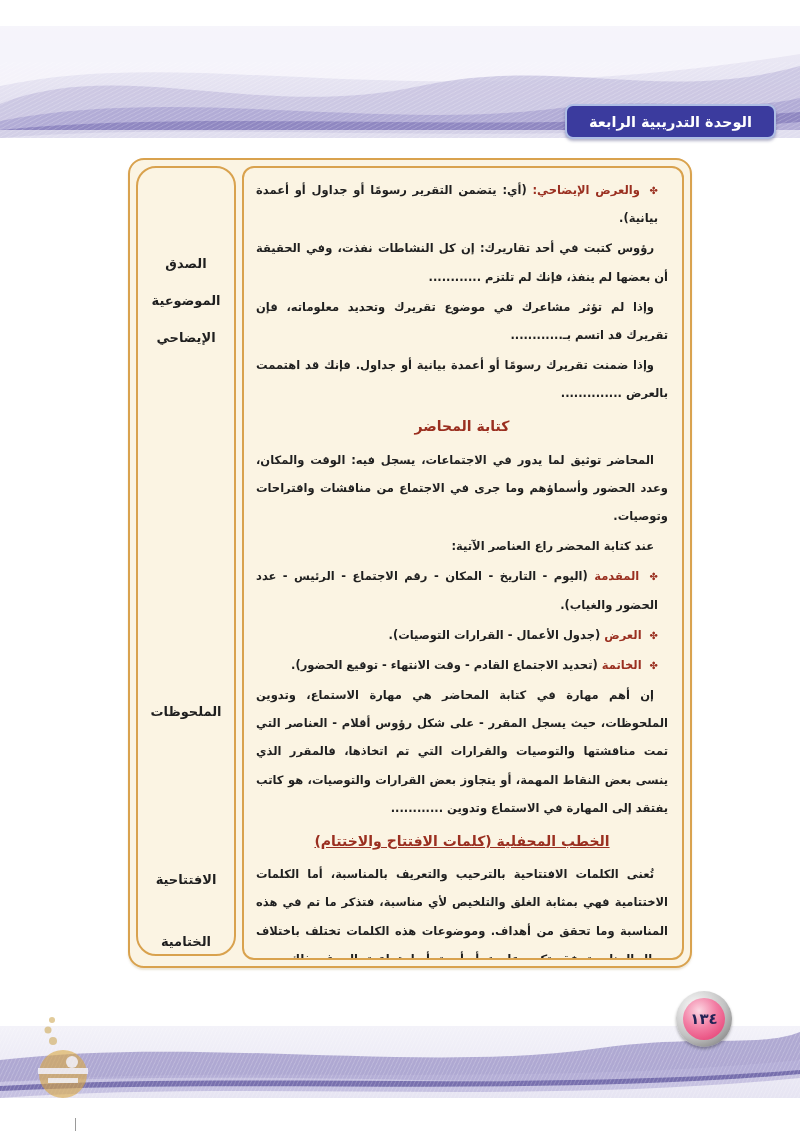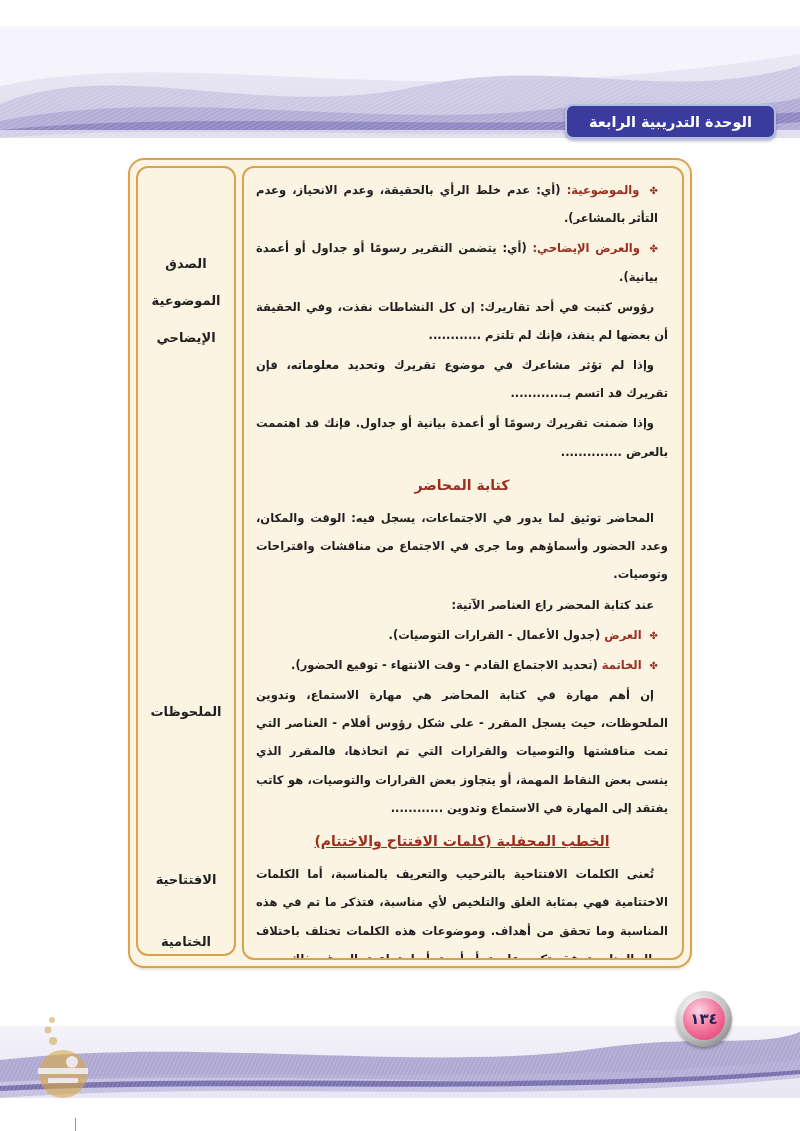--- a/index.html
+++ b/index.html
@@ -36,21 +36,21 @@
   
   .main-box{
     position:absolute;left:128px;top:158px;width:560px;height:806px;
     background:var(--box_bg);
     border:2px solid var(--box_border);
     border-radius:16px;
     box-shadow:0 2px 2px rgba(180,150,90,.25);
   }
   .side-box{
     position:absolute;left:6px;top:6px;width:100px;height:790px;
-    border:2px solid var(--box_border);border-radius:12px;
+    border:2px solid var(--box_border);border-radius:20px;
     box-sizing:border-box;
   }
   .side-label{
     position:absolute;left:0;width:100%;text-align:center;
     font-weight:bold;font-size:13px;color:var(--body_text);direction:rtl;
   }
   .content-box{
     position:absolute;left:112px;right:6px;top:6px;bottom:6px;
     border:2px solid var(--box_border);border-radius:12px;
     box-sizing:border-box;
@@ -131,35 +131,35 @@
     <span class="side-label" style="top:162px">الإيضاحي</span>
     <span class="side-label" style="top:536px">الملحوظات</span>
     <span class="side-label" style="top:704px">الافتتاحية</span>
     <span class="side-label" style="top:766px">الختامية</span>
   </div>
 
   <div class="content-box">
 
     <p class="bullet-row">
       <span class="bsym">✤</span>
-      <span class="term">والموضوعية:</span><span> (أي: عدم خلط الرأي بالحقيقة، وعدم الانحياز، وعدم التأثر بالمشاعر).</span>
-    </p>
-    <p class="bullet-row">
-      <span class="bsym">✤</span>
       <span class="term">والعرض الإيضاحي:</span><span> (أي: يتضمن التقرير رسومًا أو جداول أو أعمدة بيانية).</span>
     </p>
 
     <p class="para">رؤوس كتبت في أحد تقاريرك: إن كل النشاطات نفذت، وفي الحقيقة أن بعضها لم ينفذ، فإنك لم تلتزم ............</p>
     <p class="para">وإذا لم تؤثر مشاعرك في موضوع تقريرك وتحديد معلوماته، فإن تقريرك قد اتسم بـ............</p>
     <p class="para">وإذا ضمنت تقريرك رسومًا أو أعمدة بيانية أو جداول. فإنك قد اهتممت بالعرض ..............</p>
 
     <p class="sec-heading">كتابة المحاضر</p>
     <p class="para">المحاضر توثيق لما يدور في الاجتماعات، يسجل فيه: الوقت والمكان، وعدد الحضور وأسماؤهم وما جرى في الاجتماع من مناقشات واقتراحات وتوصيات.</p>
     <p class="para">عند كتابة المحضر راع العناصر الآتية:</p>
 
+    <p class="bullet-row">
+      <span class="bsym">✤</span>
+      <span class="term">المقدمة</span><span> (اليوم - التاريخ - المكان - رقم الاجتماع - الرئيس - عدد الحضور والغياب).</span>
+    </p>
     <p class="bullet-row">
       <span class="bsym">✤</span>
       <span class="term">العرض</span><span> (جدول الأعمال - القرارات التوصيات).</span>
     </p>
     <p class="bullet-row">
       <span class="bsym">✤</span>
       <span class="term">الخاتمة</span><span> (تحديد الاجتماع القادم - وقت الانتهاء - توقيع الحضور).</span>
     </p>
 
     <p class="para">إن أهم مهارة في كتابة المحاضر هي مهارة الاستماع، وتدوين الملحوظات، حيث يسجل المقرر - على شكل رؤوس أقلام - العناصر التي تمت مناقشتها والتوصيات والقرارات التي تم اتخاذها، فالمقرر الذي ينسى بعض النقاط المهمة، أو يتجاوز بعض القرارات والتوصيات، هو كاتب يفتقد إلى المهارة في الاستماع وتدوين ............</p>

